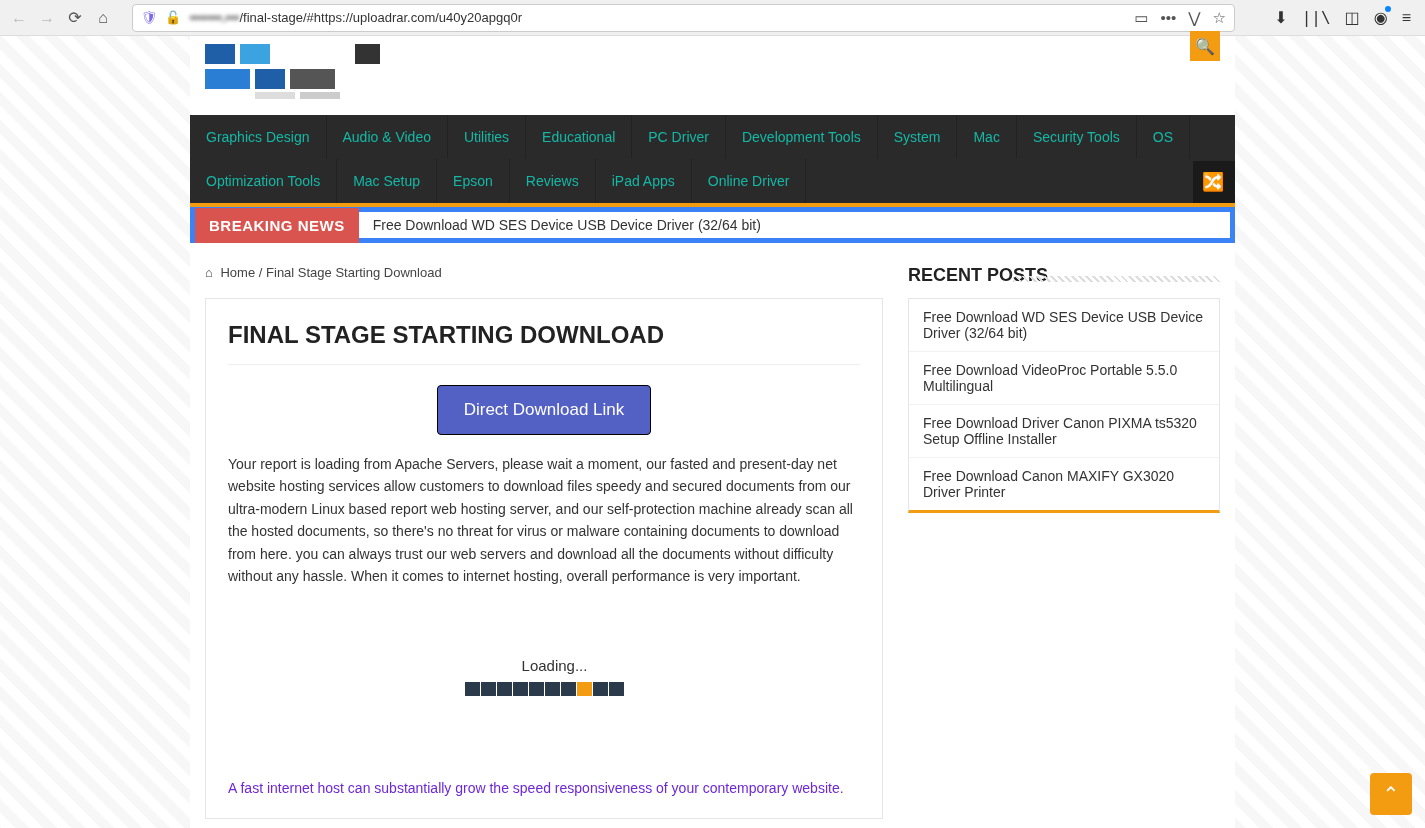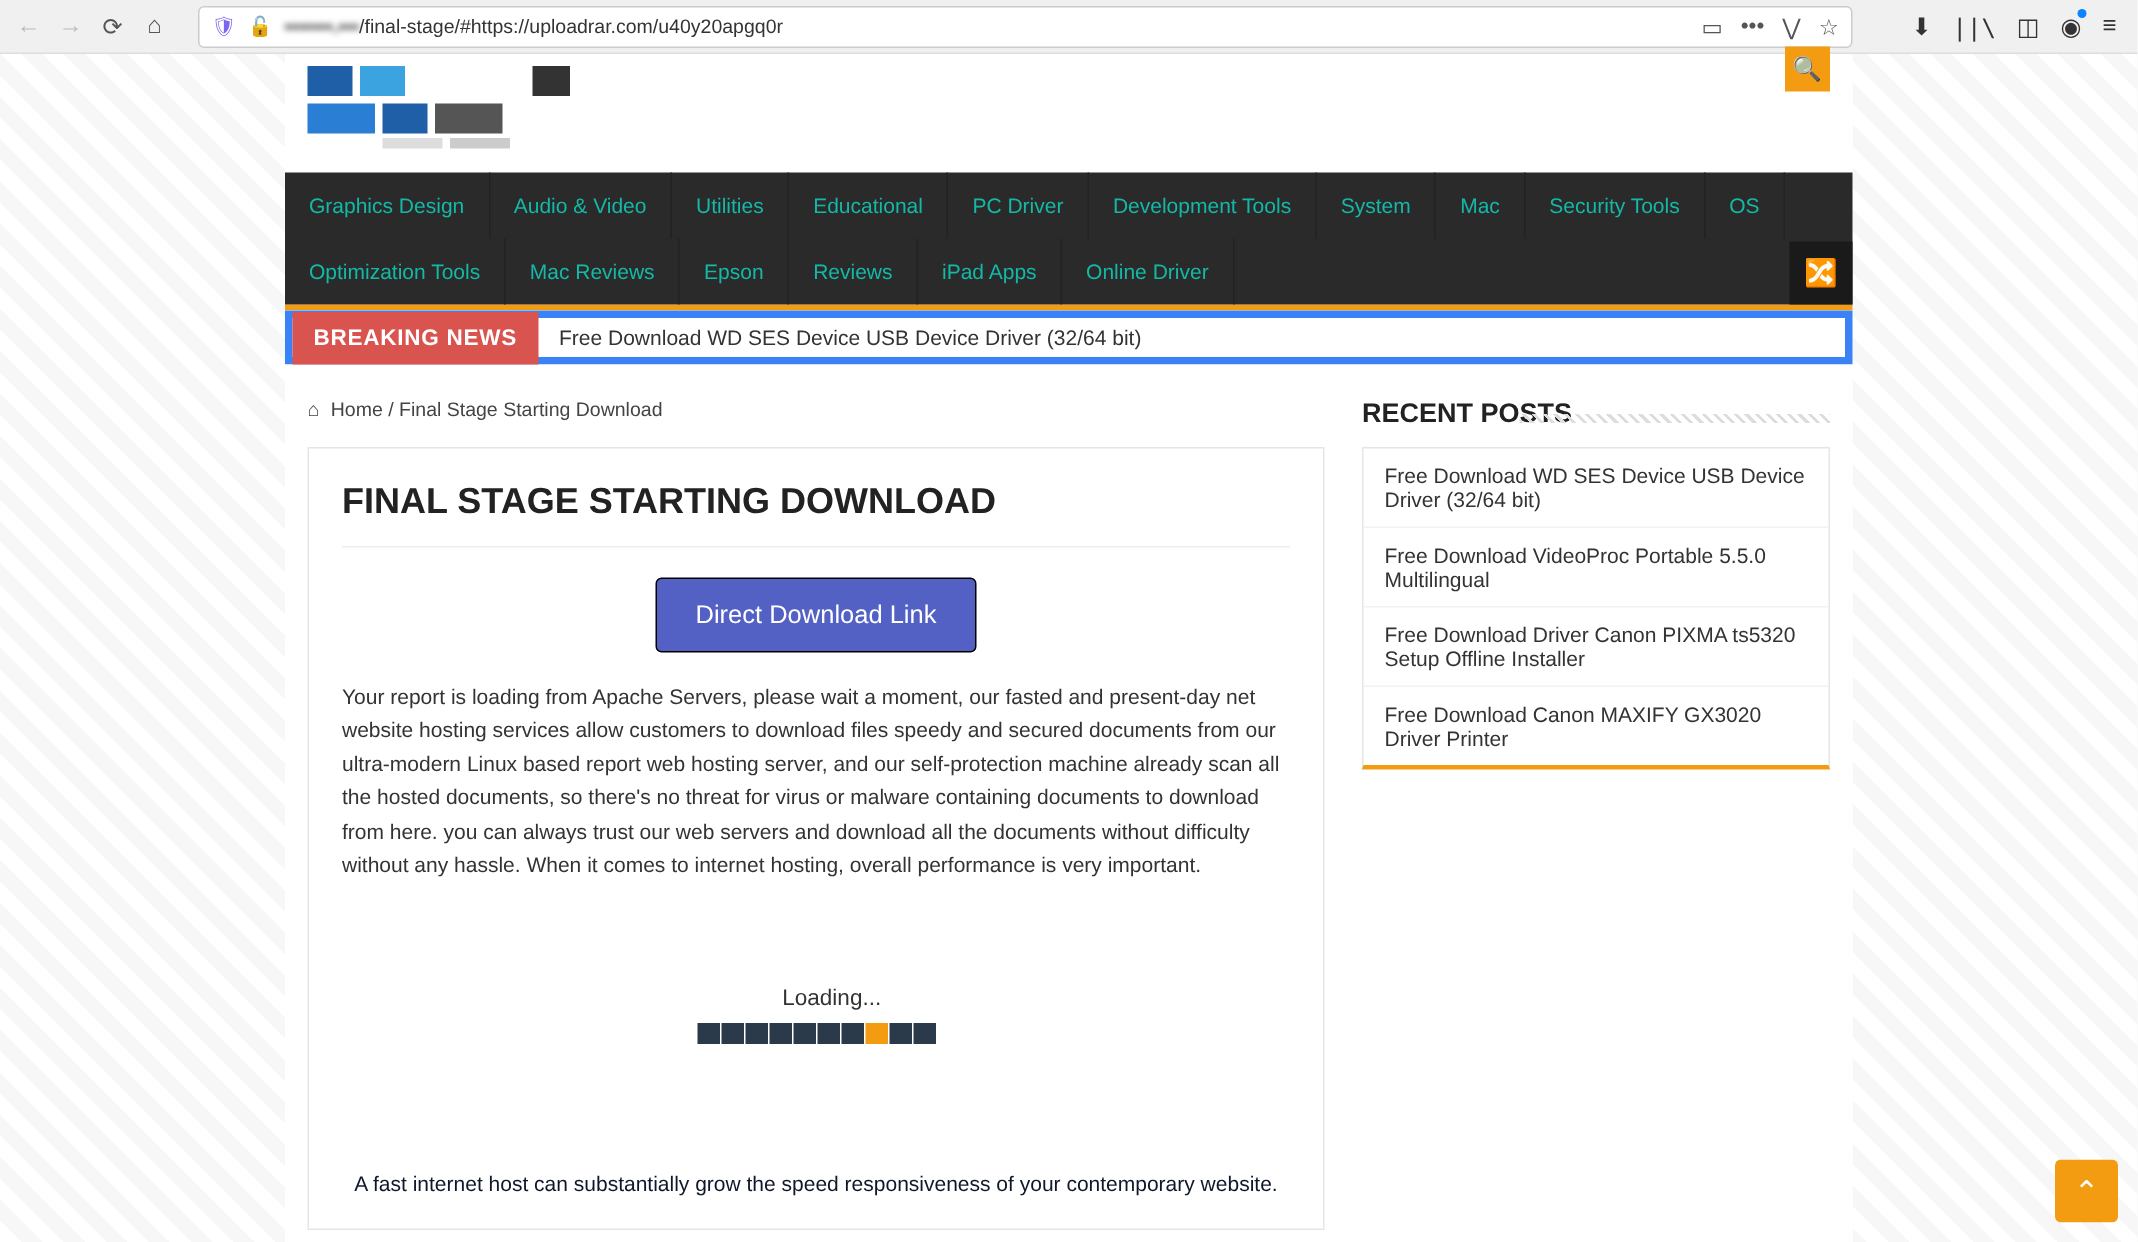--- a/index.html
+++ b/index.html
@@ -60,21 +60,21 @@
 .download-btn { background: #5360c4; color: #fff; border: 1px solid #000000; padding: 14px 26px; font-size: 17px; border-radius: 4px; cursor: pointer; }
 
 .article-text { font-size: 14px; line-height: 1.6; color: #333; margin-bottom: 70px; }
 
 .loading-area { text-align: center; margin-bottom: 80px; }
 .loading-text { font-size: 15px; margin-bottom: 8px; color:#333; text-align:left; display:inline-block;margin-left:21px;}
 .loading-bar { display: inline-flex; gap: 1px; }
 .loading-seg { width: 15px; height: 14px; background: #2b3a4a; }
 .loading-seg.active { background: #f39c12; }
 
-.bottom-text { font-size: 14px; color: #0f172a; text-align: center; }
+.bottom-text { font-size: 14px; color: #6d28d9; }
 
 
 .sidebar { width: 312px; }
 .widget-title { font-family: 'Arial Black', Arial; font-size: 18px; text-transform: uppercase; color: #222; margin-bottom: 12px; position:relative;}
 .widget-title::after { content:''; position:absolute; left:105px; right:0; top:50%; height:6px; background: repeating-linear-gradient(45deg,#ddd 0 2px, transparent 2px 5px);}
 .widget-box { border: 1px solid #e5e5e5; background: #fff; border-bottom: 3px solid #f39c12;}
 .widget-box ul { list-style: none; }
 .widget-box li { padding: 10px 14px; font-size: 14px; color: #333; border-bottom: 1px solid #f2f2f2; cursor:pointer;}
 .widget-box li:last-child { border-bottom: none; }
 
@@ -132,21 +132,21 @@
       <a>Audio &amp; Video</a>
       <a>Utilities</a>
       <a>Educational</a>
       <a>PC Driver</a>
       <a>Development Tools</a>
       <a>System</a>
       <a>Mac</a>
       <a>Security Tools</a>
       <a>OS</a>
       <a>Optimization Tools</a>
-      <a>Mac Reviews</a>
+      <a>Mac Setup</a>
       <a>Epson</a>
       <a>Reviews</a>
       <a>iPad Apps</a>
       <a>Online Driver</a>
       <button class="shuffle">
         <span>🔀</span>
       </button>
     </nav>
     <div class="nav-border"></div>
 

